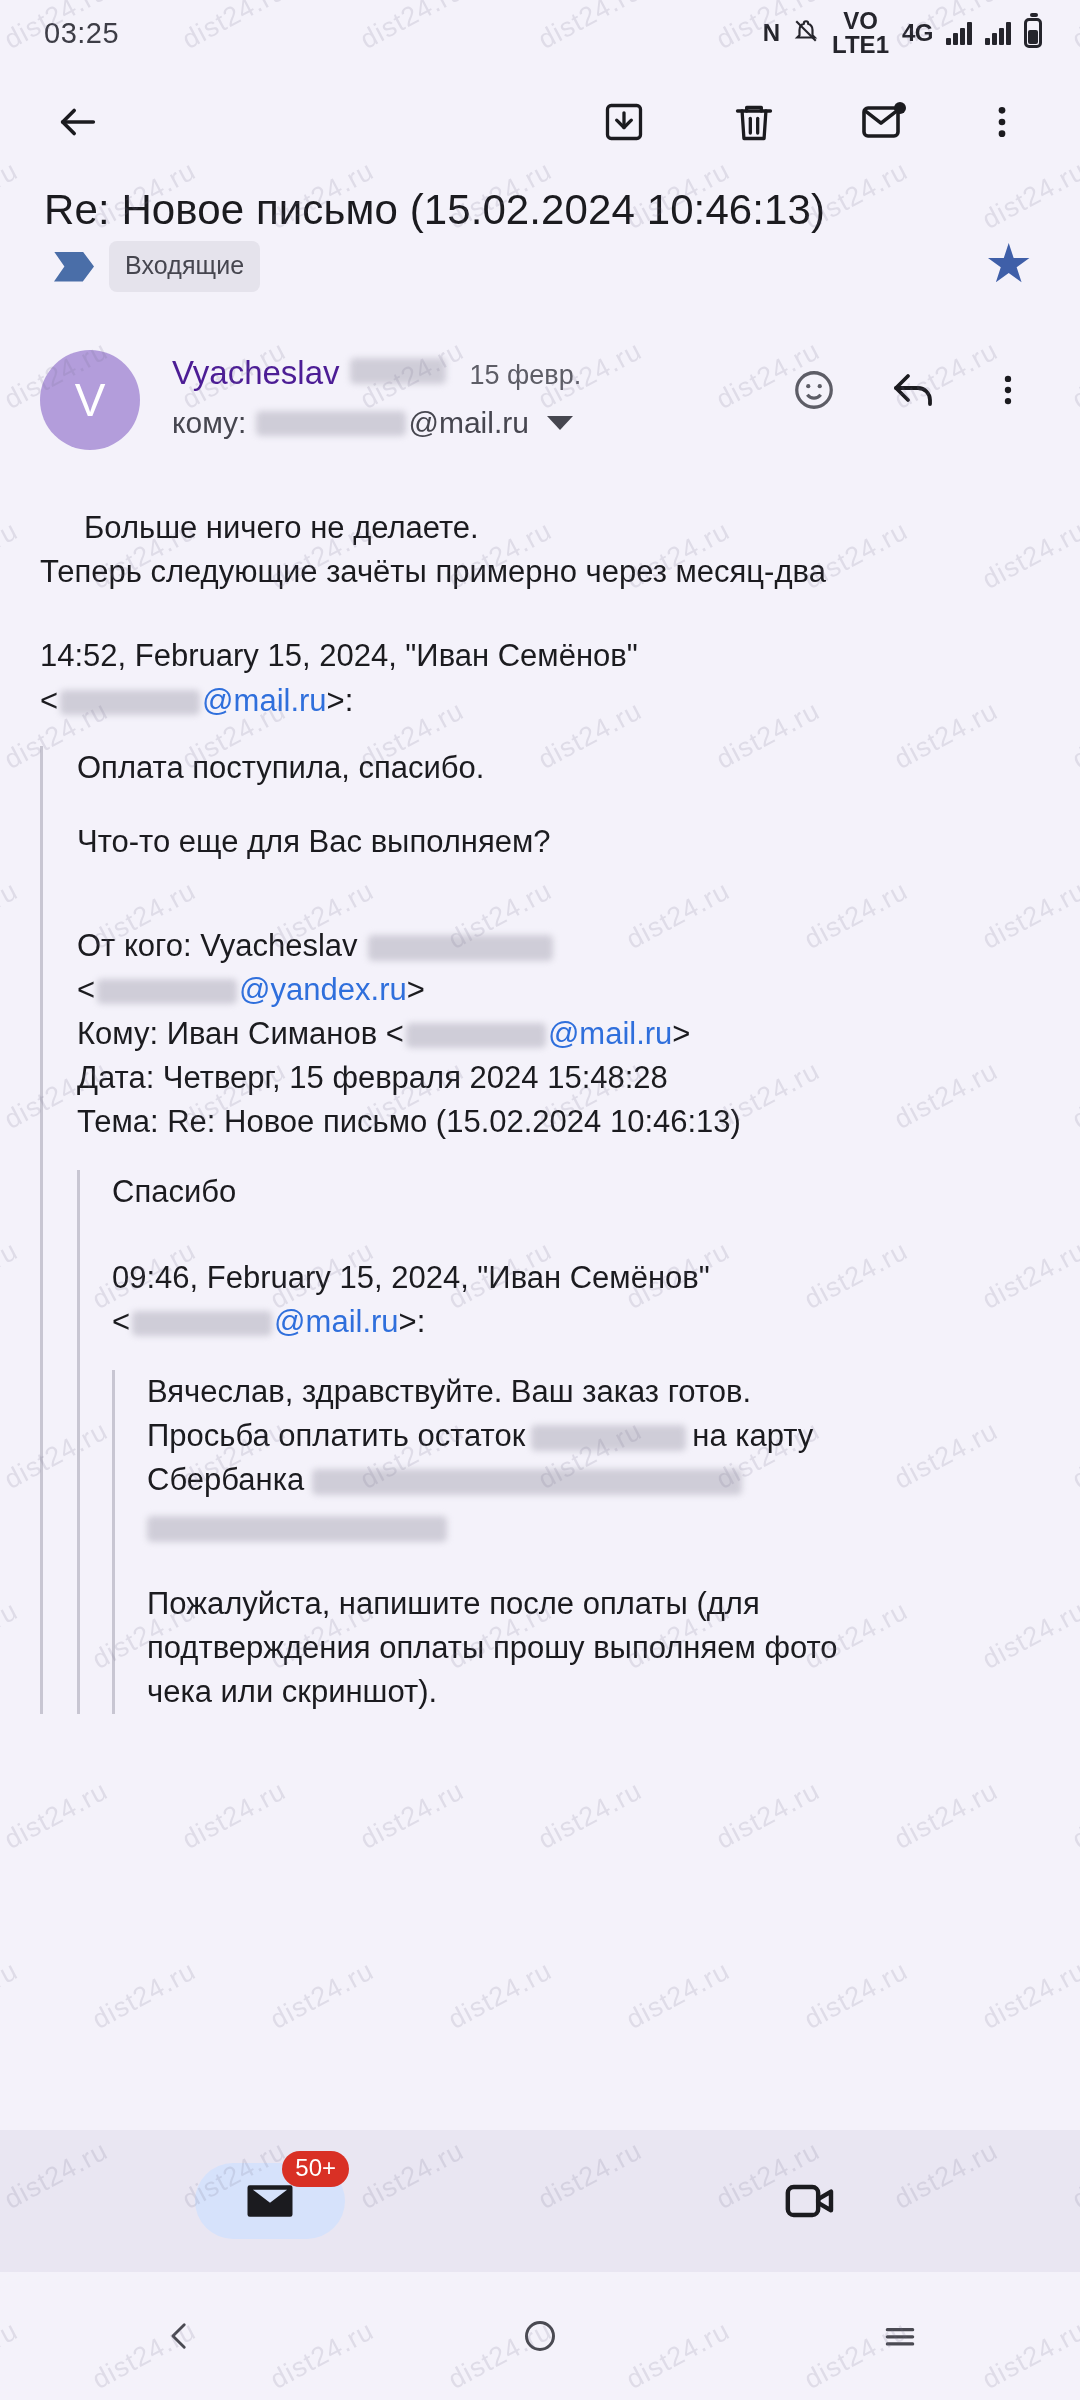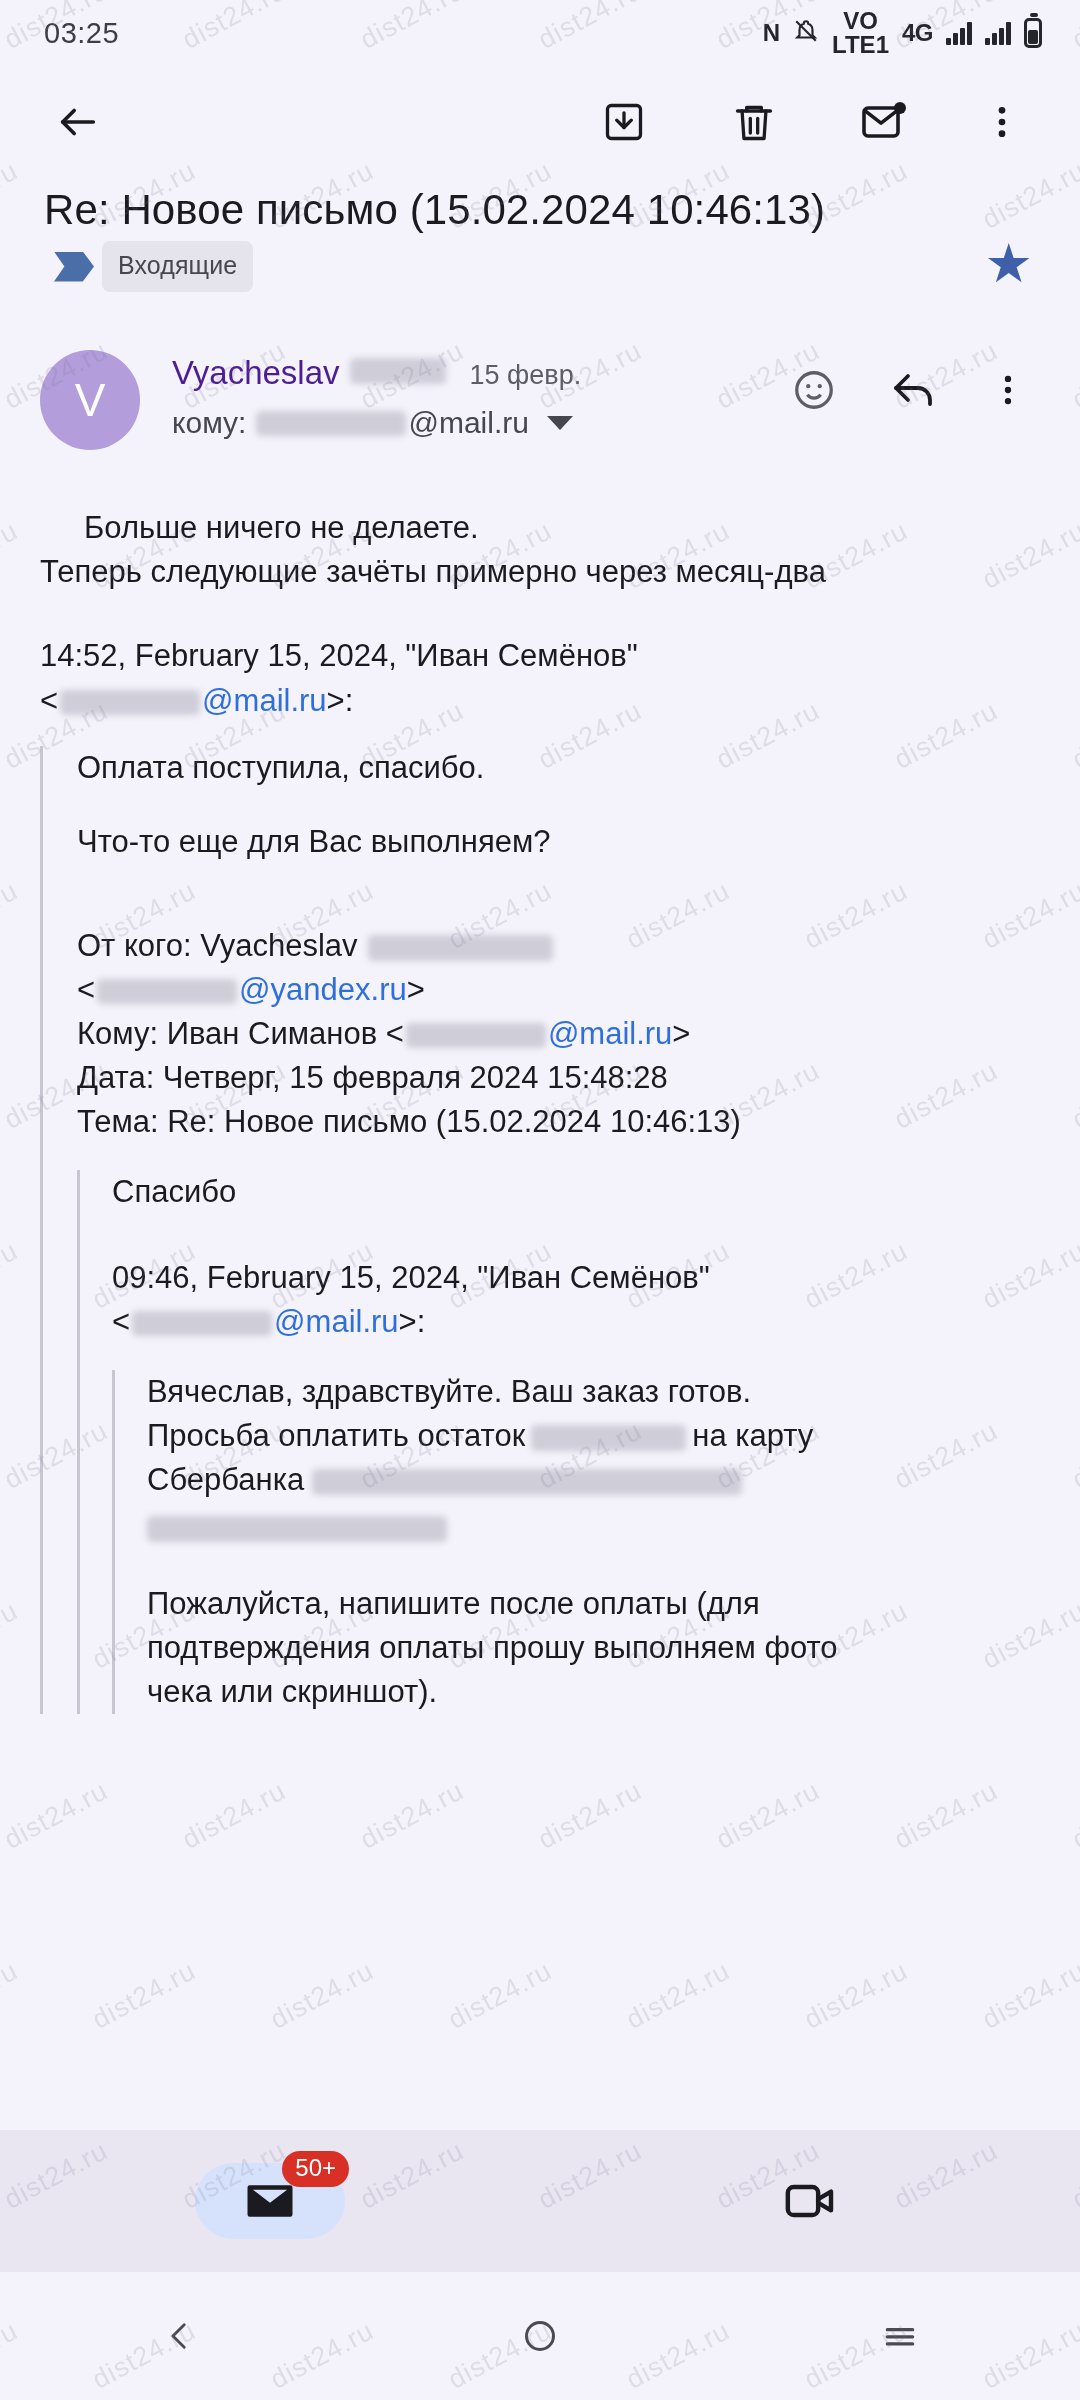--- a/index.html
+++ b/index.html
@@ -96,21 +96,21 @@
     flex: 1;
     font-size: 42px;
     line-height: 1.42;
     color: #1b1b1f;
     letter-spacing: .1px;
     font-weight: 400;
   }
   .folder-chip {
     display: inline-flex;
     align-items: center;
-    gap: 8px;
+    gap: 15px;
     vertical-align: middle;
     margin-left: 10px;
     transform: translateY(-6px);
   }
   .flag {
     width: 40px; height: 30px;
     background: #4a6ea8;
     clip-path: polygon(0 0, 72% 0, 100% 50%, 72% 100%, 0 100%, 26% 50%);
   }
   .folder-label {

